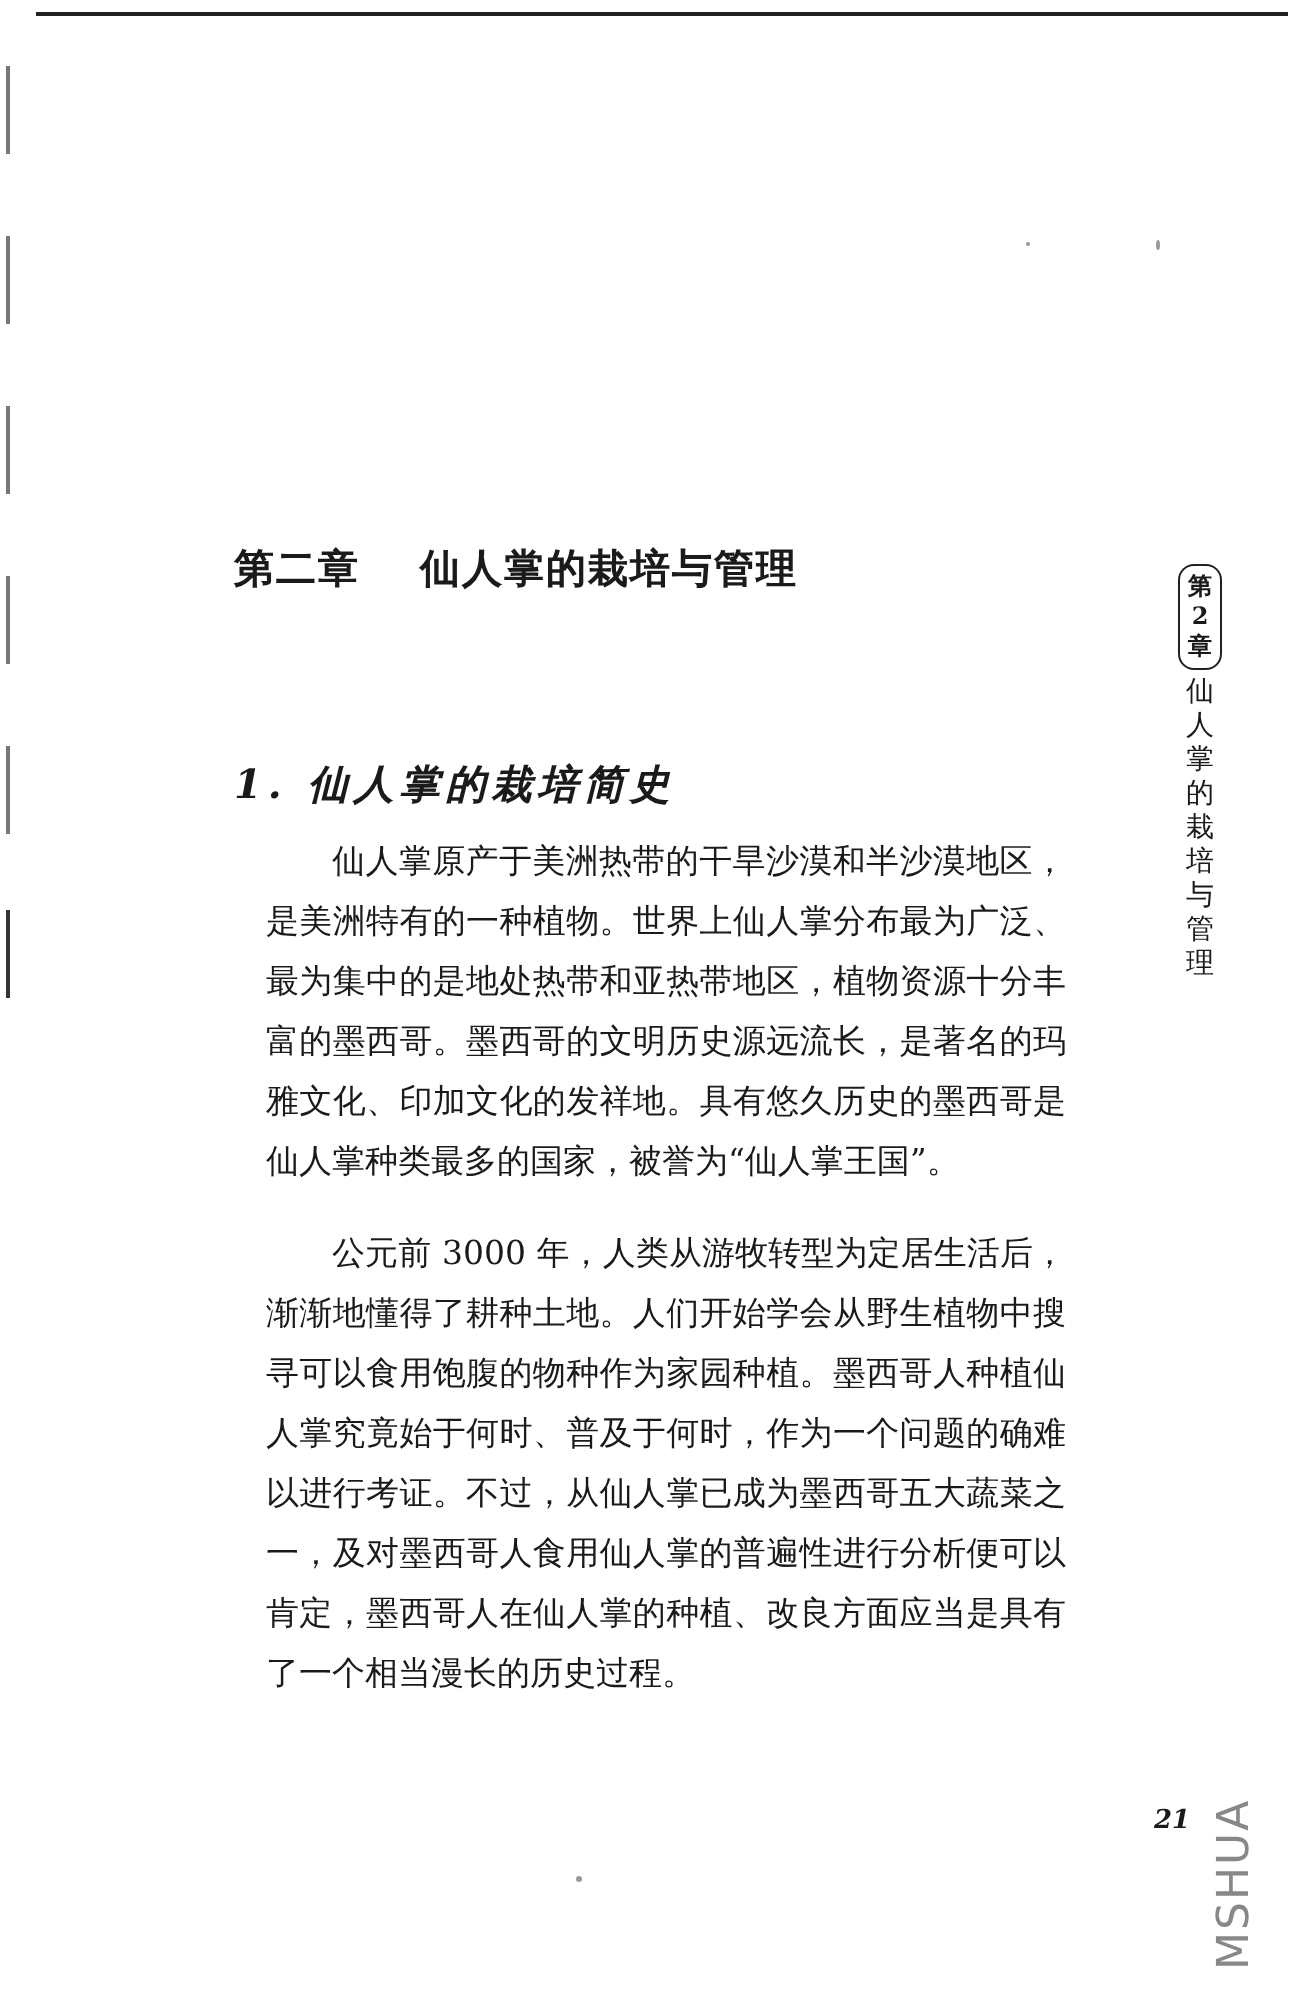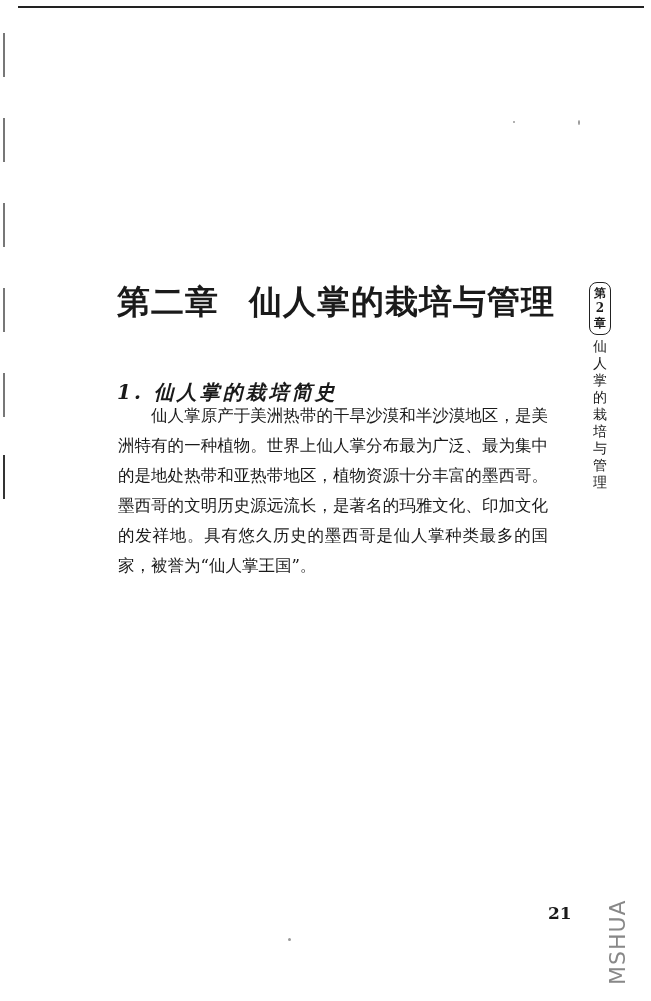--- a/index.html
+++ b/index.html
@@ -1,34 +1,34 @@
 <!DOCTYPE html>
 <html><head>
   <meta charset="utf-8">
   <style>
     html, body { margin: 0; padding: 0; background: #ffffff; }
     body { width: 651px; height: 1001px; position: relative; overflow: hidden;
            font-family: "DejaVu Serif", "Liberation Serif", serif; color: #1a1a1a; }
     .top-rule { position: absolute; left: 18px; top: 6px; width: 626px; height: 2px; background: #222; }
     .margin-mark { position: absolute; left: 3px; width: 2px; background: #777; }
-    .chapter-title { position: absolute; left: 117px; top: 258px; font-size: 33px; font-weight: bold;
+    .chapter-title { position: absolute; left: 117px; top: 258px; font-size: 20px; font-weight: bold;
                      letter-spacing: 1px; white-space: nowrap; }
     .chapter-title .gap { display: inline-block; width: 30px; }
     .side-tab { position: absolute; left: 589px; top: 282px; width: 20px; border: 1.5px solid #222;
                 border-radius: 8px; text-align: center; font-size: 12px; font-weight: bold; line-height: 15px;
                 padding: 3px 0; }
     .side-title { position: absolute; left: 591px; top: 338px; width: 18px; font-size: 14px;
                   line-height: 17px; text-align: center; font-family: "DejaVu Sans", sans-serif; }
     .section-heading { position: absolute; left: 117px; top: 362px; font-size: 20px; font-weight: bold;
                        font-style: italic; letter-spacing: 3px; white-space: nowrap; }
     .body-text { position: absolute; left: 117px; top: 400px; width: 432px; font-size: 16.5px;
                  line-height: 30px; text-align: justify; }
-    .body-text p { margin: 1px; text-indent: 2em; }
-    .page-number { position: absolute; left: 548px; top: 903px; font-size: 17px; font-weight: bold;
-                   }
+    .body-text p { margin: 16px; text-indent: 2em; }
+    .page-number { position: absolute; left: 577px; top: 903px; font-size: 13px; font-weight: bold;
+                   font-style: italic; }
     .watermark { position: absolute; left: 605px; top: 985px; transform: rotate(-90deg);
                  transform-origin: left top; font-family: "DejaVu Sans", sans-serif; font-size: 22px;
                  color: #888; letter-spacing: 1px; white-space: nowrap; }
     .speck { position: absolute; background: #999; border-radius: 50%; }
   </style>
 </head>
 <body>
 
 <div class="top-rule"></div>
 <div class="margin-mark" style="top:33px;height:44px;"></div>
@@ -60,16 +60,17 @@
   <div>培</div>
   <div>与</div>
   <div>管</div>
   <div>理</div>
 </div>
 
 <h2 class="section-heading">1. 仙人掌的栽培简史</h2>
 
 <div class="body-text">
   <p>仙人掌原产于美洲热带的干旱沙漠和半沙漠地区，是美洲特有的一种植物。世界上仙人掌分布最为广泛、最为集中的是地处热带和亚热带地区，植物资源十分丰富的墨西哥。墨西哥的文明历史源远流长，是著名的玛雅文化、印加文化的发祥地。具有悠久历史的墨西哥是仙人掌种类最多的国家，被誉为“仙人掌王国”。</p>
+  <p>公元前 3000 年，人类从游牧转型为定居生活后，渐渐地懂得了耕种土地。人们开始学会从野生植物中搜寻可以食用饱腹的物种作为家园种植。墨西哥人种植仙人掌究竟始于何时、普及于何时，作为一个问题的确难以进行考证。不过，从仙人掌已成为墨西哥五大蔬菜之一，及对墨西哥人食用仙人掌的普遍性进行分析便可以肯定，墨西哥人在仙人掌的种植、改良方面应当是具有了一个相当漫长的历史过程。</p>
 </div>
 
 <div class="page-number">21</div>
 <div class="watermark">MSHUA</div>
 
 </body></html>

